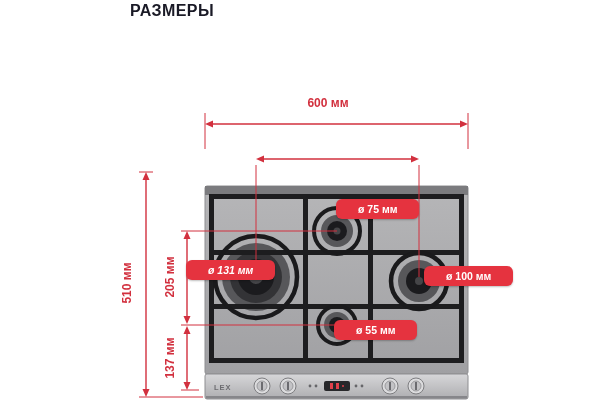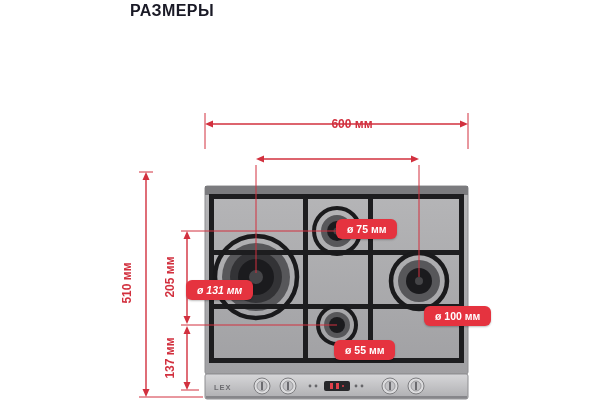--- a/index.html
+++ b/index.html
@@ -20,22 +20,22 @@
   .dl{stroke:var(--line-red);stroke-width:1.4;fill:none;}
   .dx{stroke:var(--line-red);stroke-width:1;fill:none;}
   .da{fill:var(--line-red);stroke:none;}
   .dim-label{
     position:absolute;color:var(--line-red);
     font-size:12px;font-weight:700;text-align:center;white-space:nowrap;
   }
   .dim-label.rot{width:52px;height:14px;line-height:14px;transform:rotate(-90deg);}
   .badge{
     position:absolute;background:var(--badge-red);color:#ffffff;
-    font-size:10.5px;font-weight:700;padding:4px 11px;border-radius:6px;
-    white-space:nowrap;box-shadow:0 1px 2px rgba(0,0,0,.25);margin-top:20px;
+    font-size:10.5px;font-weight:700;padding:4px 22px;border-radius:6px;
+    white-space:nowrap;box-shadow:0 1px 2px rgba(0,0,0,.25);
   }
 </style>
 </head>
 <body>
 
 <div class="stage">
 
   <svg class="overlay" width="600" height="410" viewBox="0 0 600 410">
     <defs>
       <linearGradient id="surfaceGrad" x1="0" y1="0" x2="0" y2="1">
@@ -163,22 +163,22 @@
     <g>
       <line class="dl" x1="187" y1="333" x2="187" y2="383"></line>
       <polygon class="da" points="187,326 183.5,334 190.5,334"></polygon>
       <polygon class="da" points="187,390 183.5,382 190.5,382"></polygon>
       <line class="dx" x1="181" y1="390" x2="199" y2="390"></line>
     </g>
   </svg>
 
   <div class="title">РАЗМЕРЫ</div>
 
-  <div class="dim-label" style="left:312px;top:96px;width:80px;margin-top:21px;">600 мм</div>
+  <div class="dim-label" style="left:288px;top:96px;width:80px;">600 мм</div>
   <div class="dim-label rot" style="left:101px;top:276px;">510 мм</div>
   <div class="dim-label rot" style="left:144px;top:270px;">205 мм</div>
   <div class="dim-label rot" style="left:144px;top:351px;">137 мм</div>
 
   <div class="badge" style="left:336px;top:199px;">ø 75 мм</div>
   <div class="badge" style="left:186px;top:260px;font-style:italic;">ø 131 мм</div>
-  <div class="badge" style="left:424px;top:286px;">ø 100 мм</div>
+  <div class="badge" style="left:424px;top:266px;">ø 100 мм</div>
   <div class="badge" style="left:334px;top:320px;">ø 55 мм</div>
 </div>
 
 </body></html>

